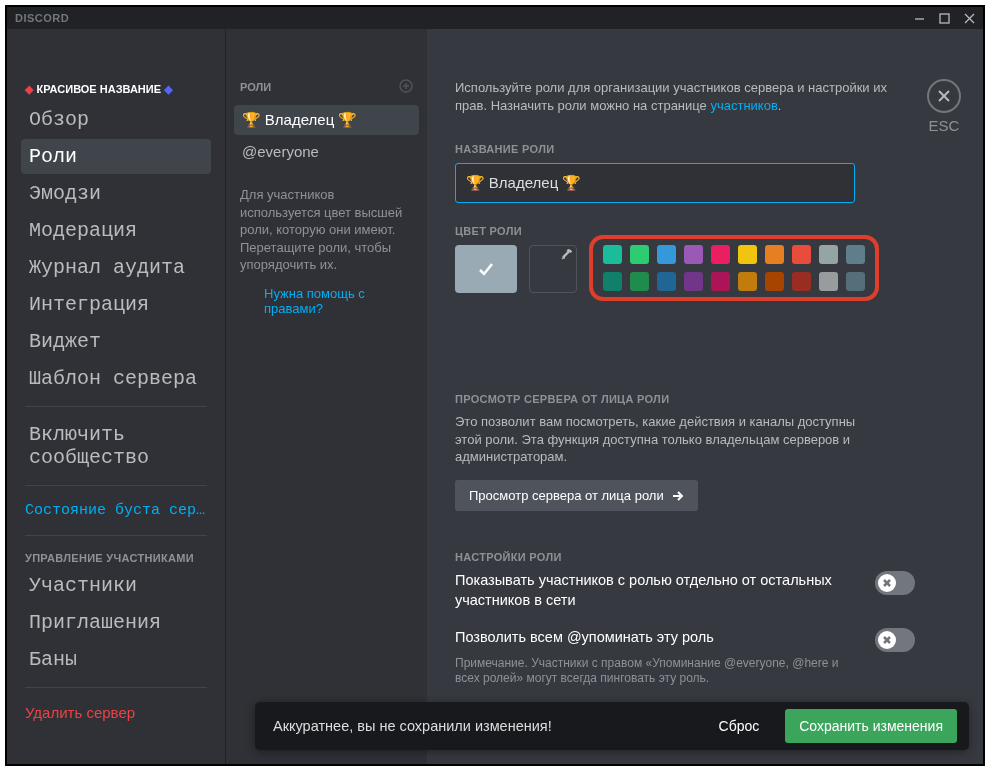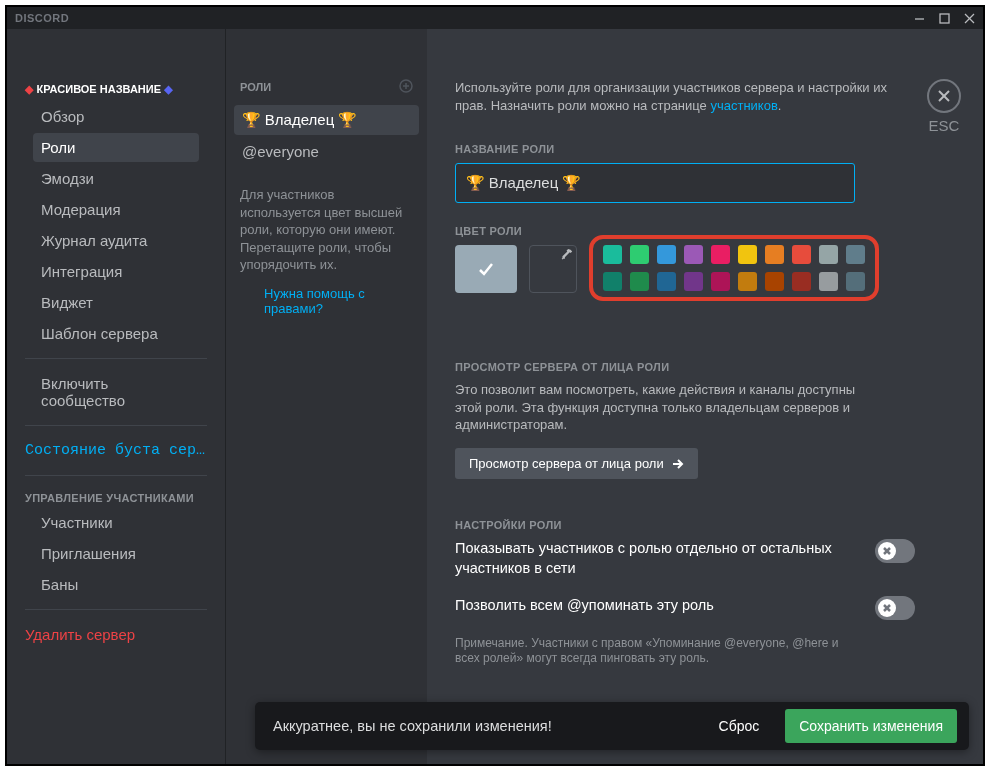--- a/index.html
+++ b/index.html
@@ -22,21 +22,21 @@
   .sidebar {
     width: 218px; background:#2f3136; padding: 50px 10px 0 10px; overflow:hidden;
   }
   .server-badge {
     font-size:11px; font-weight:700; color:#fff; padding:4px 8px; white-space:nowrap; overflow:hidden; text-overflow:ellipsis;
   }
   .diamond { display:inline-block; }
   .d-red { color:#ed4245; }
   .d-blue { color:#5865f2; }
   .side-item {
-    color:#b9bbbe; font-size:15px; padding:6px 8px; margin:2px 16px; border-radius:4px; cursor:pointer;
+    color:#b9bbbe; font-size:20px; padding:6px 8px; margin:2px 4px; border-radius:4px; cursor:pointer;font-family:Liberation Mono, monospace;
   }
   .side-item.active { background:#40444b; color:#fff; }
   .side-sep { height:1px; background:#40444b; margin:10px 8px; }
   .side-header { font-size:11px; font-weight:700; color:#8e9297; padding:6px 8px 2px 8px; letter-spacing:0.3px;}
   .side-link { color:#00aff4; font-size:15px; padding:6px 8px; cursor:pointer; white-space:nowrap; overflow:hidden; text-overflow:ellipsis;font-family:Liberation Mono, monospace;}
   .side-danger { color:#ed4245; font-size:15px; padding:6px 8px; cursor:pointer; margin-top:10px;}
 
   .roles-col {
     width: 202px; background:#2f3136; border-left:1px solid #202225; padding: 50px 8px 0 8px;
   }
@@ -75,31 +75,31 @@
     display:flex; align-items:flex-start; justify-content:flex-end; padding:3px; cursor:pointer;
   }
   .picker-btn svg { width:13px; height:13px; fill:#b9bbbe;}
   .swatch-frame {
     border:4px solid #e03e2d; border-radius:14px; padding:6px 10px 6px 10px;
     position:absolute; left:134px; top:-10px;
   }
   .swatch-grid { display:flex; flex-direction:column; gap:8px;}
   .swatch-row { display:flex; gap:8px;}
   .sw { width:19px; height:19px; border-radius:3px; cursor:pointer;}
-  .sec-block { margin-top:68px; max-width:430px;}
+  .sec-block { margin-top:100px; max-width:430px;}
   .sec-desc { font-size:13px; line-height:1.35; color:#b9bbbe; margin-bottom:14px;}
   .view-btn {
     background:#4f545c; color:#fff; font-size:13px; padding:8px 14px; border-radius:3px;
     display:inline-flex; align-items:center; gap:8px; cursor:pointer;
   }
   .view-btn svg { width:12px; height:12px; stroke:#fff; stroke-width:2; fill:none;}
   .setting-row { display:flex; justify-content:space-between; align-items:flex-start; gap:20px; margin-bottom:18px;}
   .setting-row .txt { flex:1;}
   .setting-row .title { color:#fff; font-size:14.5px; font-weight:500; line-height:1.35;}
-  .setting-row .note { color:#8e9297; font-size:12px; margin-top:20px; line-height:1.3;}
+  .setting-row .note { color:#8e9297; font-size:12px; margin-top:8px; line-height:1.3;}
   .toggle {
     width:40px; height:24px; background:#72767d; border-radius:12px; position:relative; flex-shrink:0; cursor:pointer;
   }
   .toggle .knob {
     width:18px; height:18px; border-radius:50%; background:#fff; position:absolute; top:3px; left:3px;
     display:flex; align-items:center; justify-content:center;
   }
   .toggle .knob svg { width:10px; height:10px; stroke:#72767d; stroke-width:2.5; fill:none;}
 
   .esc {

